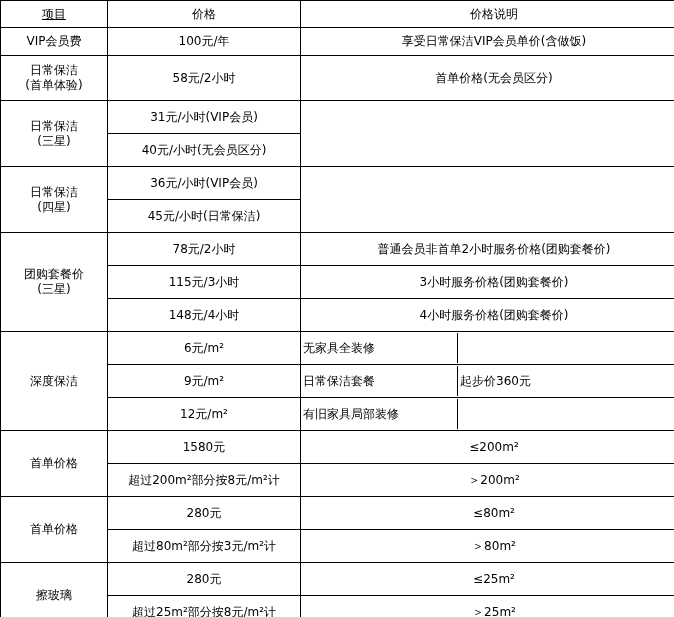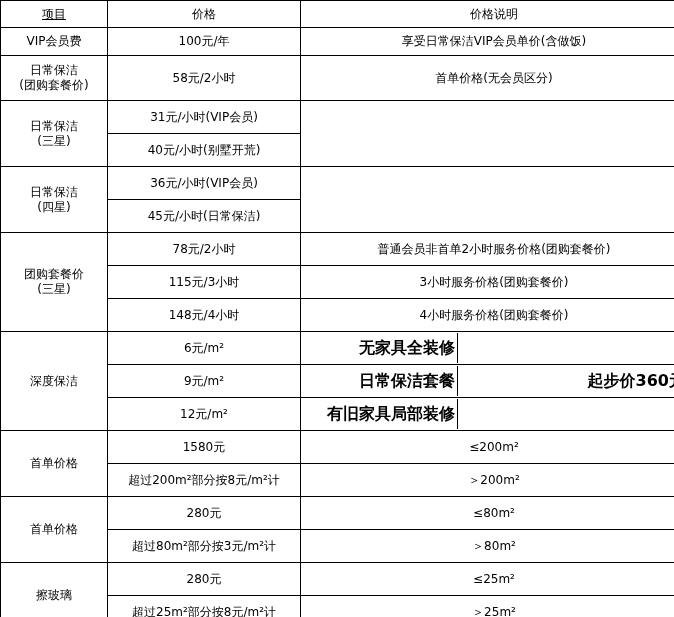--- a/index.html
+++ b/index.html
@@ -44,25 +44,24 @@
     padding: 0 !important;
   }
   .inner-split table {
     border-collapse: collapse;
     width: 100%;
     table-layout: fixed;
   }
   .inner-split table td {
     border: 0;
     border-right: 1px solid #000000;
-    font-size: 16px;
-    text-align: right;
+    font-size: 12px;
+    text-align: left;
     vertical-align: middle;
     padding: 2px;
-    font-weight: bold;
   }
   .inner-split table td:last-child {
     border-right: 0;
   }
   .sub-left { width: 152px; }
 </style>
 </head>
 <body>
 
 <table class="price-table">
@@ -75,36 +74,36 @@
 
     <tr class="r-h28">
       <td>VIP会员费</td>
       <td>100元/年</td>
       <td>享受日常保洁VIP会员单价(含做饭)</td>
     </tr>
 
     <tr>
       <td class="cell-two-line" style="height:40px">
         <div>日常保洁</div>
-        <div>(团购套餐价)</div>
+        <div>(首单体验)</div>
       </td>
       <td>58元/2小时</td>
       <td>首单价格(无会员区分)</td>
     </tr>
 
     <tr>
       <td class="cell-two-line" rowspan="2" style="height:56px">
         <div>日常保洁</div>
         <div>(三星)</div>
       </td>
       <td class="r-h28">31元/小时(VIP会员)</td>
       <td rowspan="2"></td>
     </tr>
     <tr>
-      <td class="r-h28">40元/小时(别墅开荒)</td>
+      <td class="r-h28">40元/小时(无会员区分)</td>
     </tr>
 
     <tr>
       <td class="cell-two-line" rowspan="2" style="height:56px">
         <div>日常保洁</div>
         <div>(四星)</div>
       </td>
       <td class="r-h28">36元/小时(VIP会员)</td>
       <td rowspan="2"></td>
     </tr>

